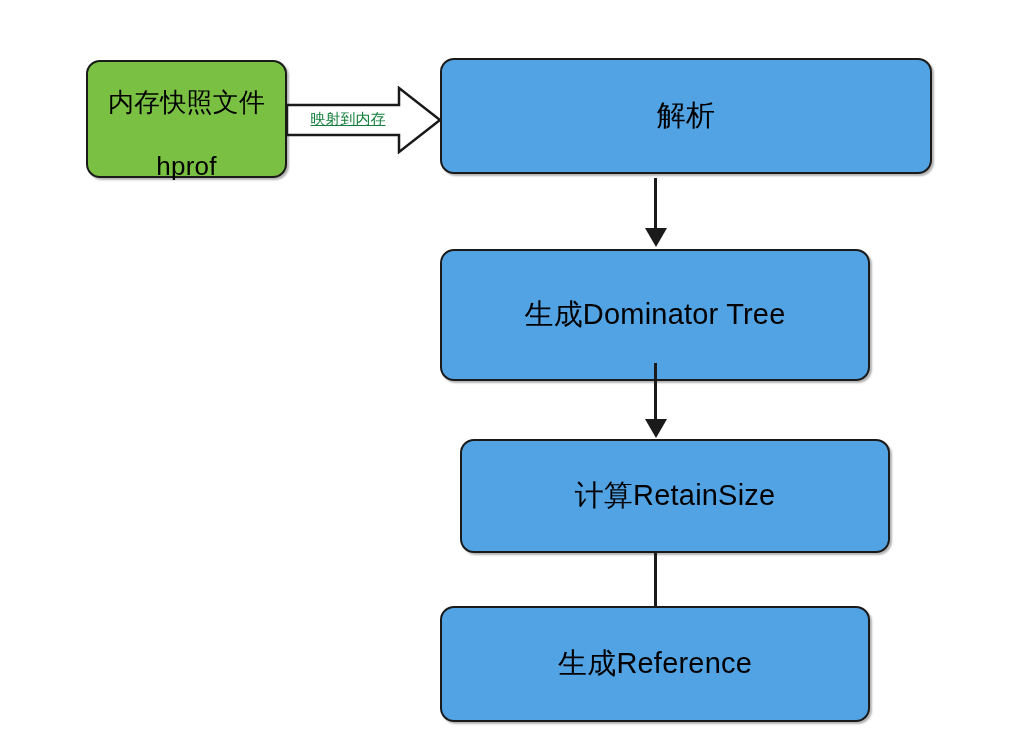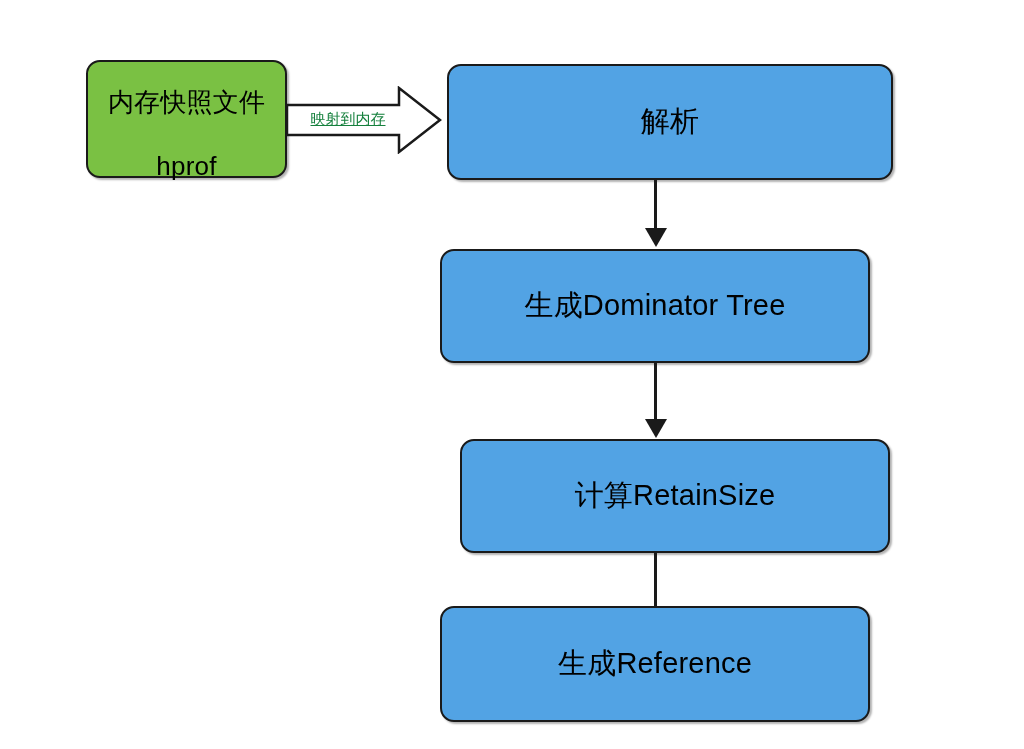--- a/index.html
+++ b/index.html
@@ -91,28 +91,28 @@
     </span>
   </div>
 
   <div class="block-arrow" style="left:286px; top:86px; width:156px; height:68px;">
     <svg width="156" height="68" viewBox="0 0 156 68" aria-hidden="true">
       <polygon points="1,19 113,19 113,2 154,34 113,66 113,49 1,49" fill="#ffffff" stroke="#1a1a1a" stroke-width="2.5" stroke-linejoin="miter"></polygon>
     </svg>
   </div>
   <div class="block-arrow-label" style="left:300px; top:110px; width:96px;">映射到内存</div>
 
-  <div class="node node-blue" style="left:440px; top:64px; width:446px; height:116px;margin-left:7px;">
+  <div class="node node-blue" style="left:440px; top:58px; width:492px; height:116px;">
     <span class="node-label">解析</span>
   </div>
 
   <div class="connector" style="left:654px; top:178px; height:52px;"></div>
   <div class="arrowhead" style="left:645px; top:228px;"></div>
 
-  <div class="node node-blue" style="left:440px; top:249px; width:430px; height:114px;">
+  <div class="node node-blue" style="left:440px; top:249px; width:430px; height:132px;">
     <span class="node-label">生成Dominator Tree</span>
   </div>
 
   <div class="connector" style="left:654px; top:363px; height:58px;"></div>
   <div class="arrowhead" style="left:645px; top:419px;"></div>
 
   <div class="node node-blue" style="left:440px; top:439px; width:430px; height:114px;margin-left:20px;">
     <span class="node-label">计算RetainSize</span>
   </div>
 

